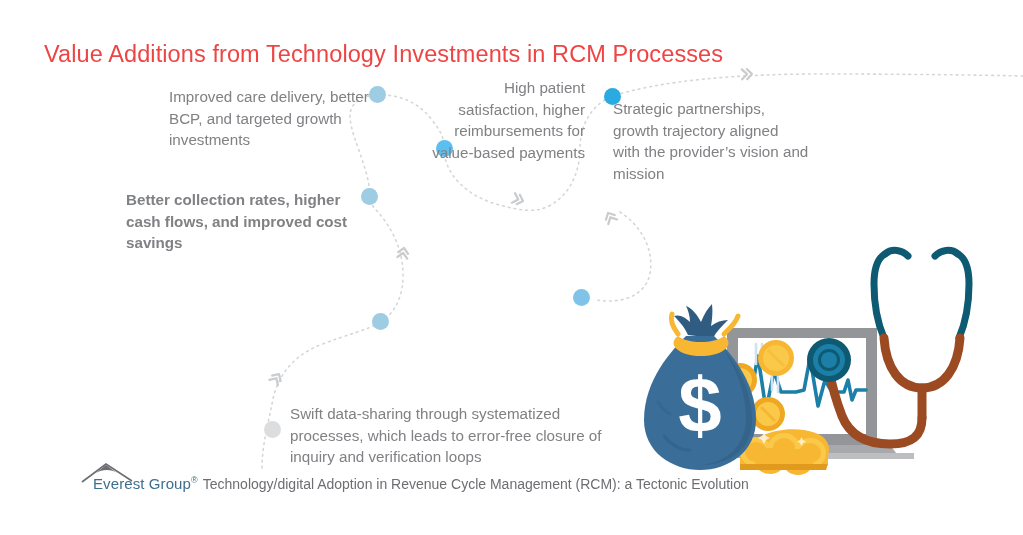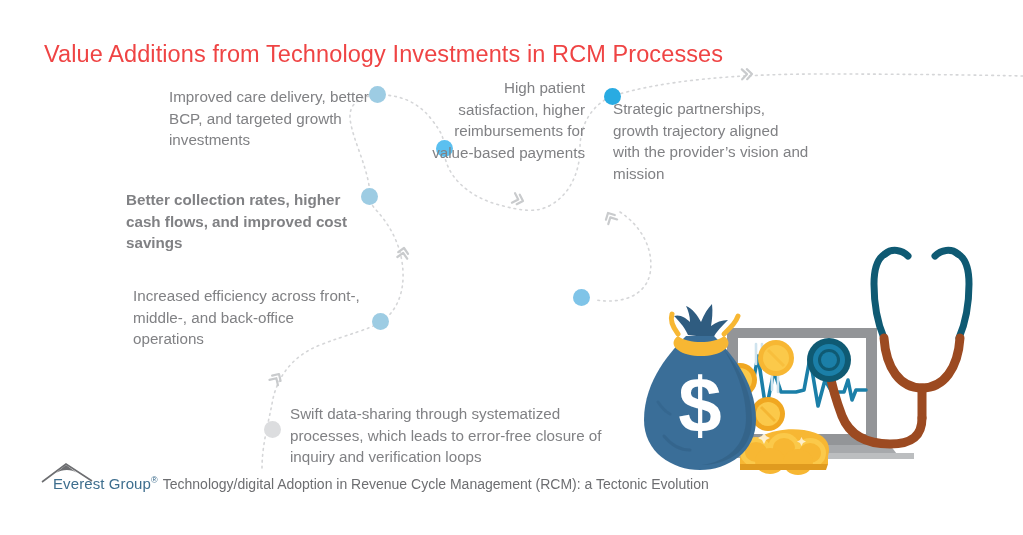--- a/index.html
+++ b/index.html
@@ -73,20 +73,21 @@
     top: 470px;
     display: flex;
     align-items: flex-end;
     gap: 5px;
   }
   #logo-wrap {
     position: relative;
     display: flex;
     align-items: flex-end;
     height: 22px;
+    margin-left: 40px;
   }
   #logo-mark {
     position: absolute;
     left: -6px;
     top: -9px;
   }
   #logo-text {
     font-family: "Liberation Sans", sans-serif;
     font-size: 15px;
     color: #3e6e8e;
@@ -188,21 +189,20 @@
   <div class="dot" style="left:604px; top:88px; width:17px; height:17px; background:#29abe2;"></div>
 
   <div class="callout" style="left:133px; top:86px; width:228px;margin-left:36px;">Improved care delivery, better BCP, and targeted growth investments</div>
 
   <div class="callout align-right" style="left:427px; top:77px; width:158px;">High patient satisfaction, higher reimbursements for value-based payments</div>
 
   <div class="callout" style="left:613px; top:98px; width:196px;">Strategic partnerships, growth trajectory aligned with the provider’s vision and mission</div>
 
   <div class="callout" style="left:126px; top:189px; width:230px;font-weight:bold;">Better collection rates, higher cash flows, and improved cost savings</div>
 
-  <div class="callout" style="left:133px; top:285px; width:232px;">Increased efficiency across front-, middle-, and back-office operations</div>
 
 
   <div class="callout" style="left:290px; top:403px; width:340px;">Swift data-sharing through systematized processes, which leads to error-free closure of inquiry and verification loops</div>
 
   <svg id="illustration" viewBox="0 0 395 260" xmlns="http://www.w3.org/2000/svg">
 
     <g>
       <path d="M99,88 L249,88 L249,205 L99,205 Z" fill="#939598"></path>
       <rect x="110" y="98" width="128" height="96" fill="#ffffff"></rect>
       <path d="M86,205 L262,205 L272,218 L76,218 Z" fill="#a7a9ac"></path>

